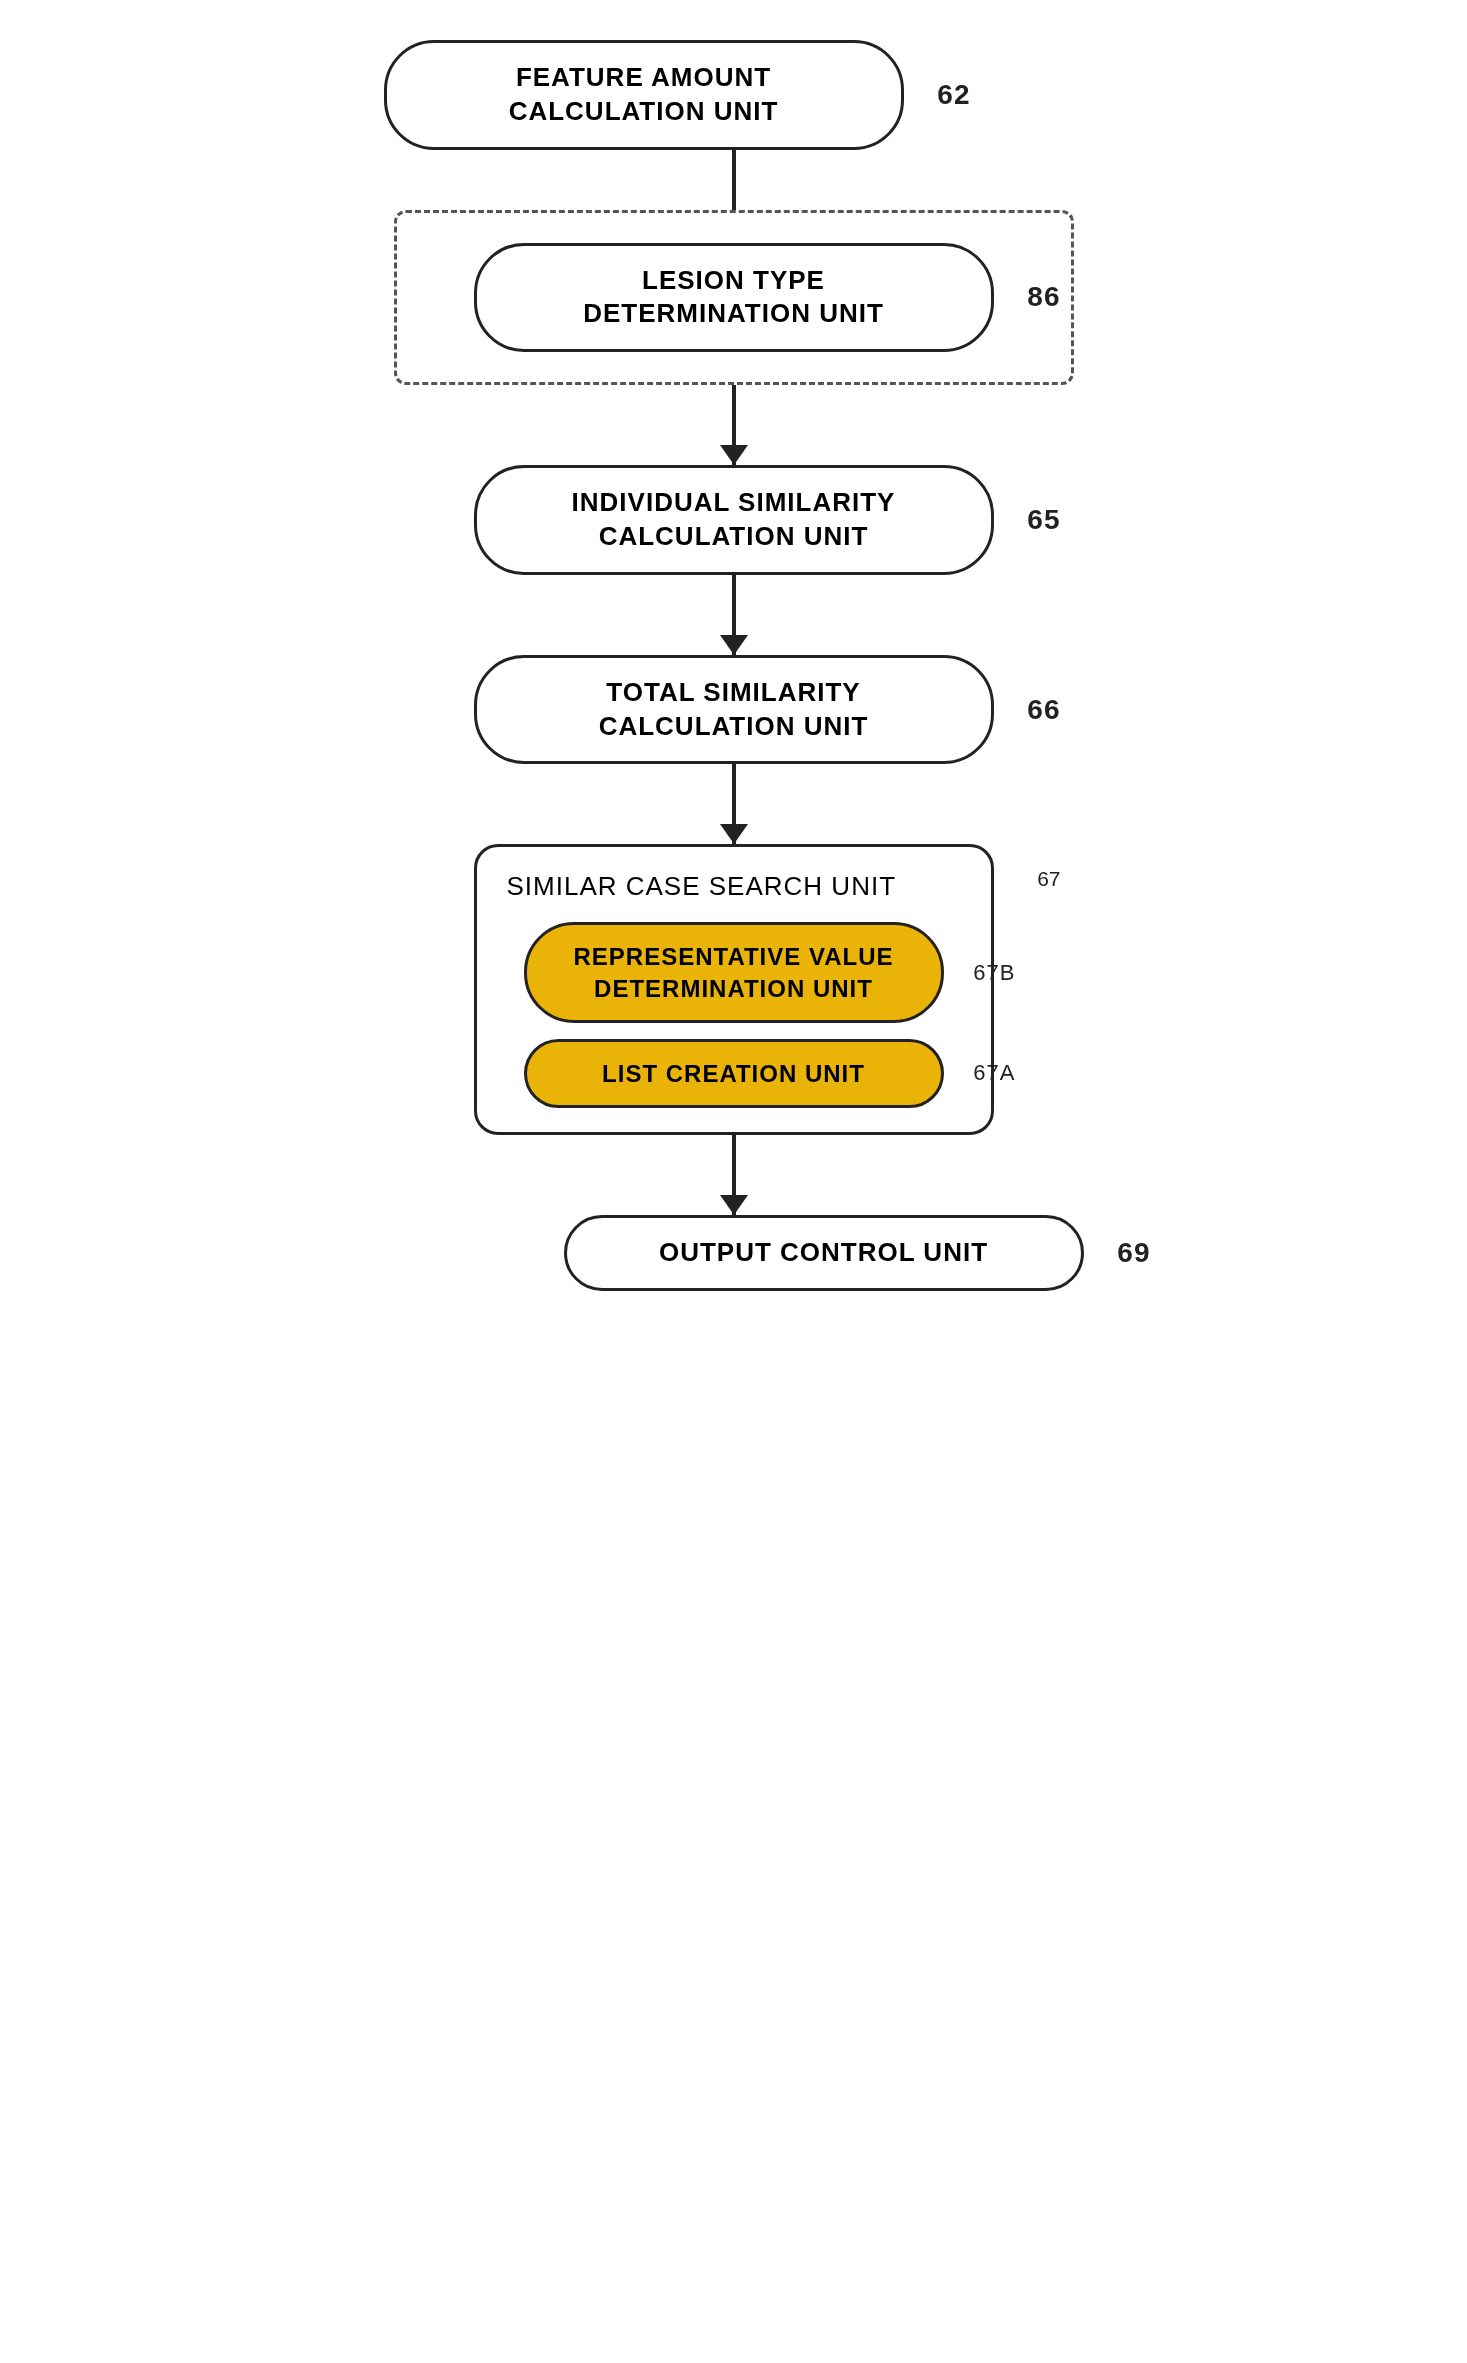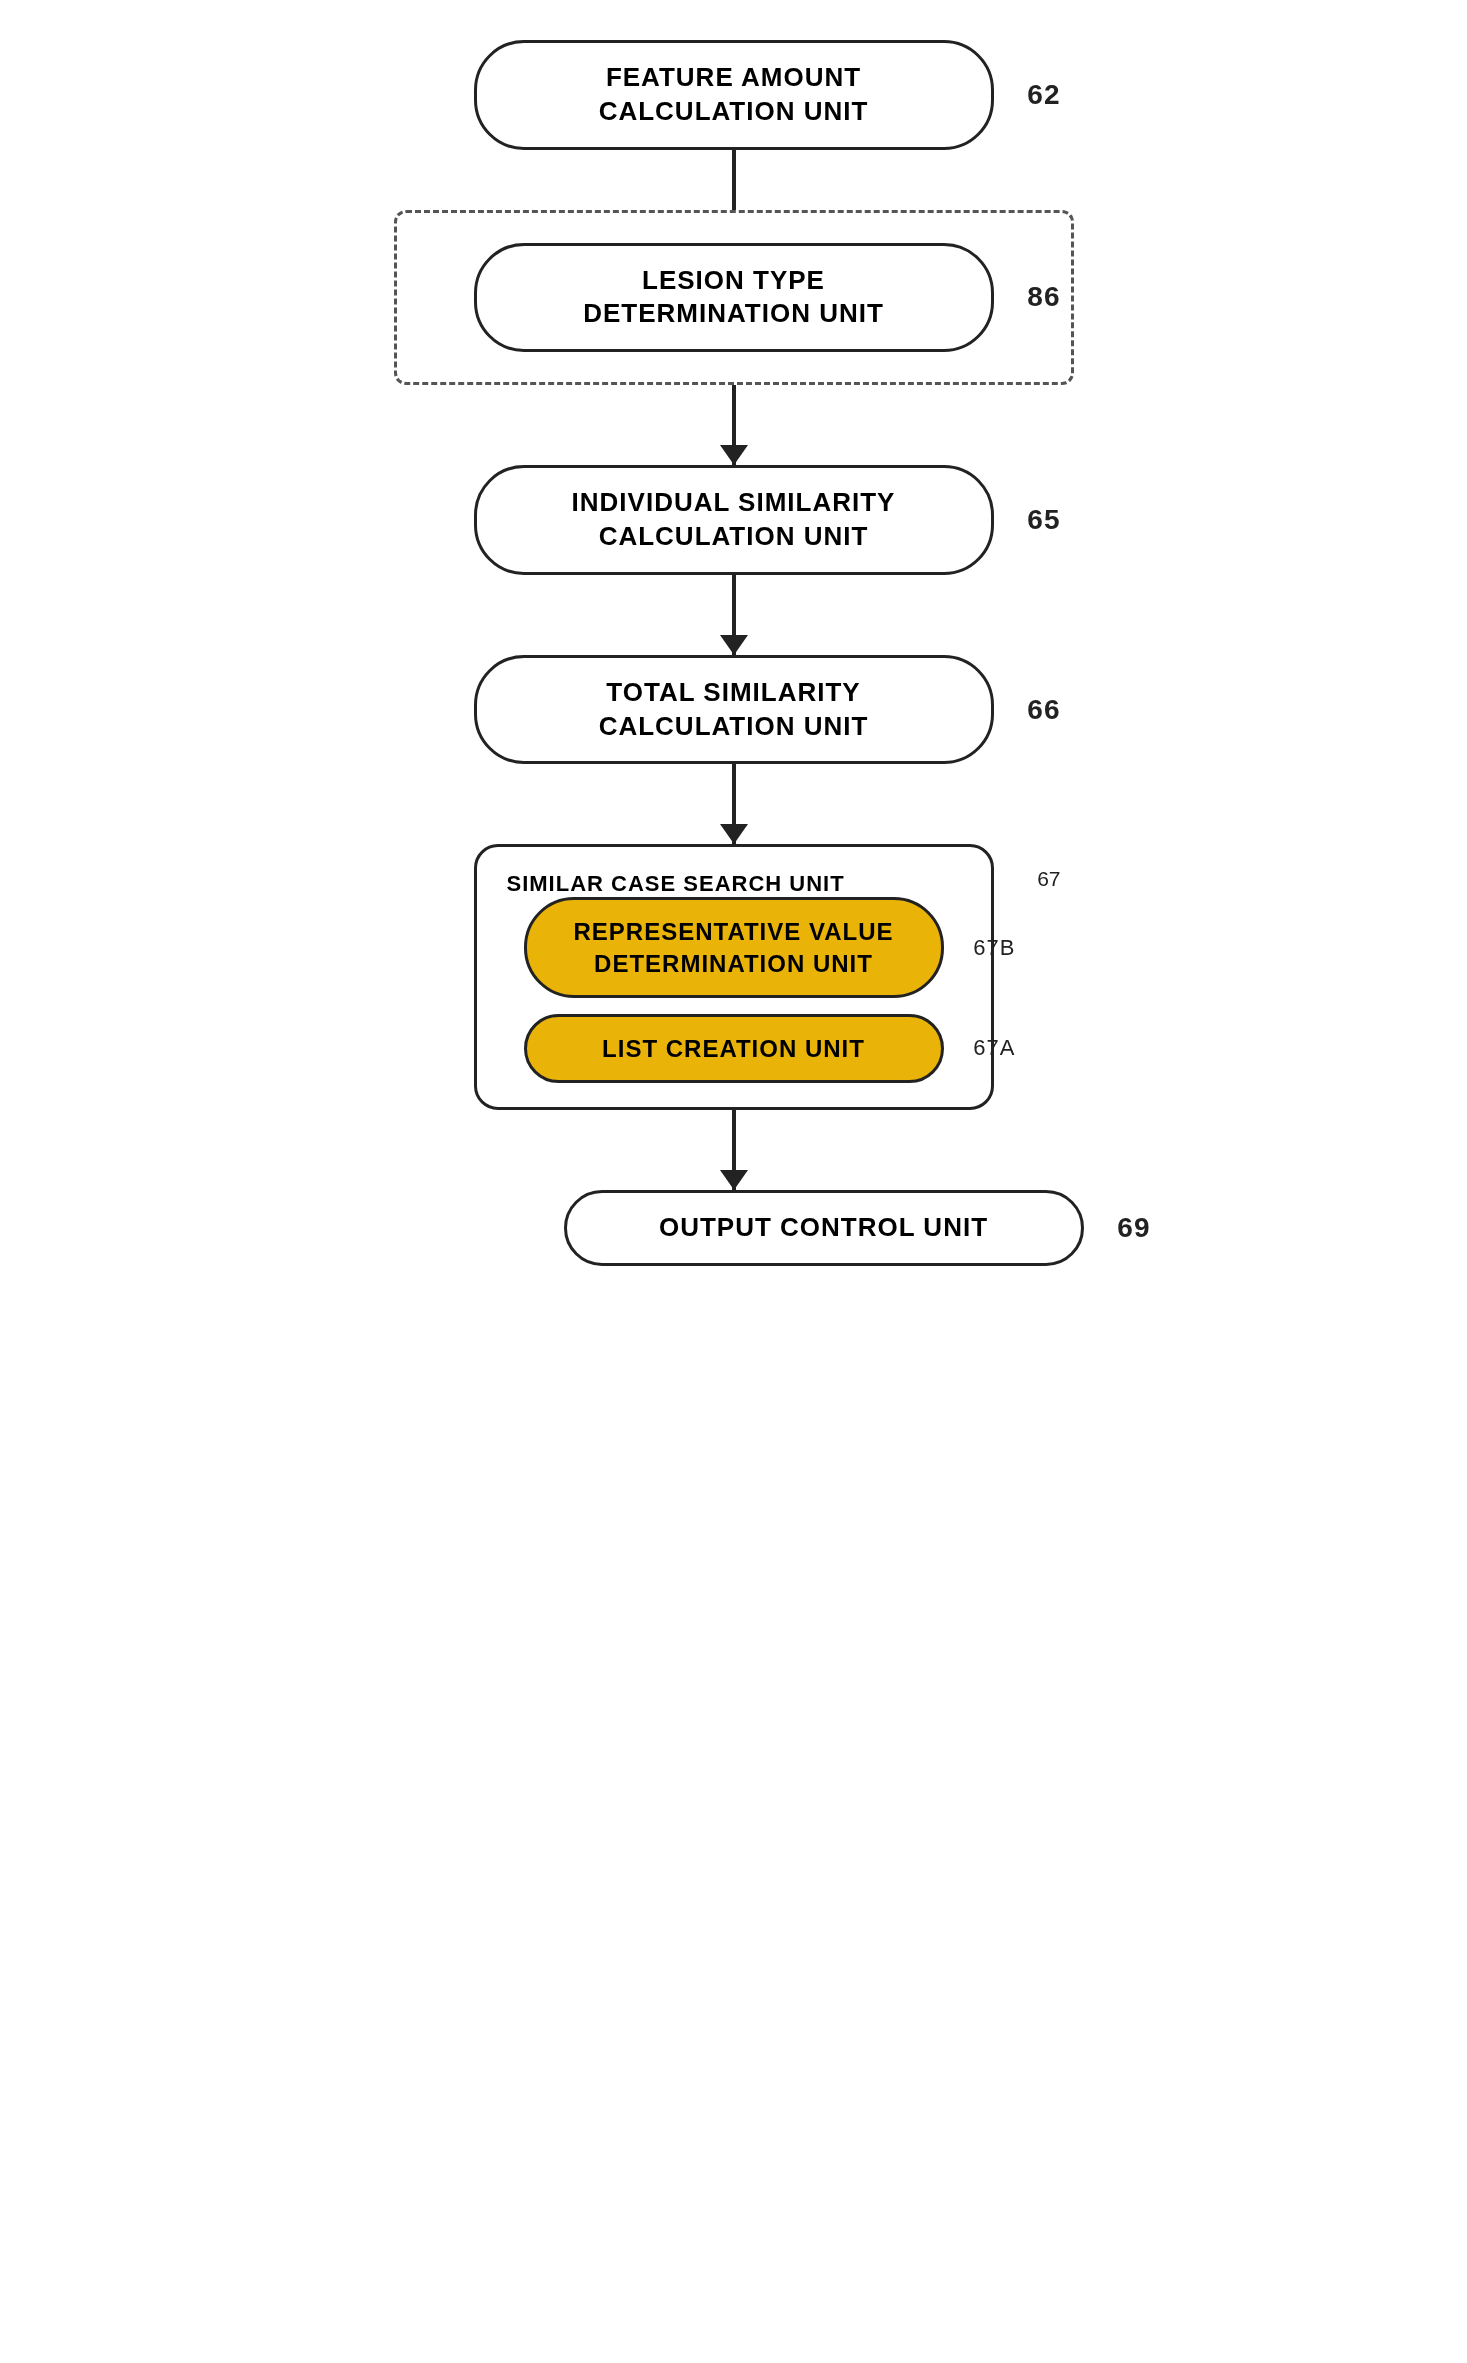--- a/index.html
+++ b/index.html
@@ -78,23 +78,24 @@
       border-radius: 24px;
       padding: 24px 20px;
       width: 520px;
       display: flex;
       flex-direction: column;
       align-items: center;
       position: relative;
       background: #fff;
     }
     .similar-case-title {
-      font-size: 22px;
-      font-weight: bold;
+      font-size: 26px;
+      font-weight: normal;
       letter-spacing: 1px;
+      margin-bottom: 20px;
       align-self: flex-start;
       padding-left: 10px;
     }
     .inner-node {
       border: 3px solid #222;
       border-radius: 50px;
       padding: 16px 30px;
       text-align: center;
       font-size: 24px;
       font-weight: bold;
@@ -124,21 +125,21 @@
       font-size: 21px;
       font-weight: normal;
       color: #222;
     }
   </style>
 </head>
 <body>
 
 <div class="diagram">
 
-  <div style="position:relative; display:flex; justify-content:center; width:700px;">
+  <div style="position:relative; display:flex; justify-content:flex-start; width:700px;">
     <div class="node">
       <span>FEATURE AMOUNT
 CALCULATION UNIT</span>
       <span class="node-label">62</span>
     </div>
   </div>
 
   <div class="arrow">
     <div class="arrow-line"></div>
   </div>

